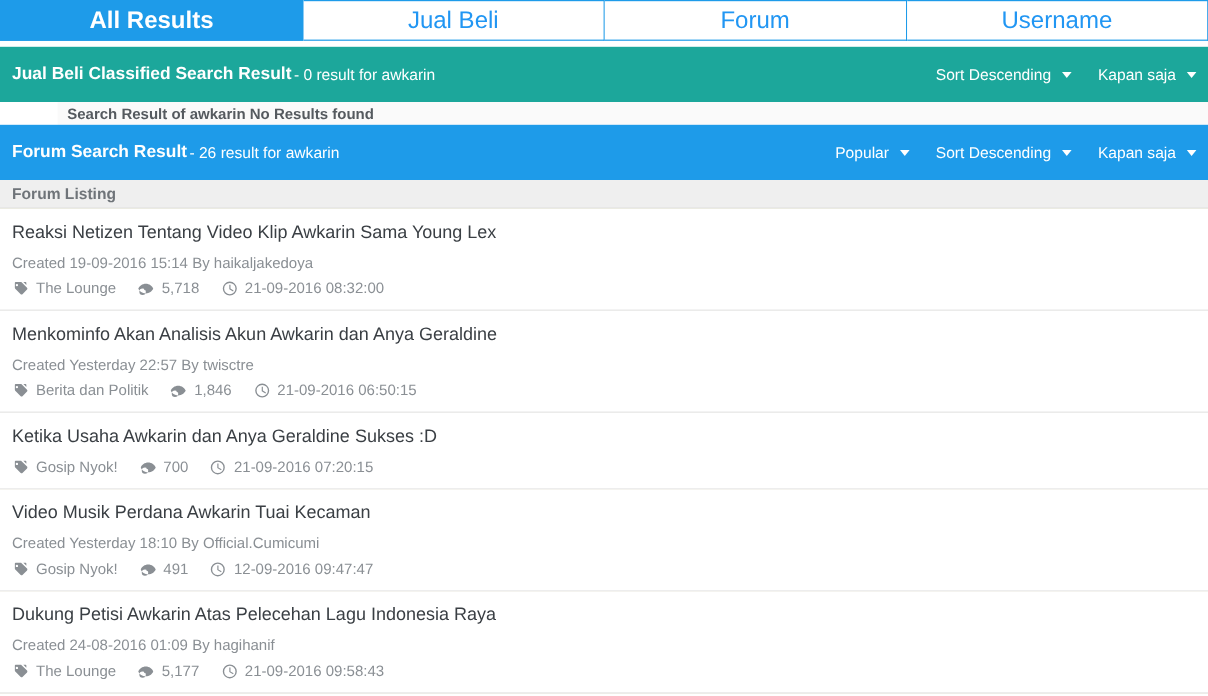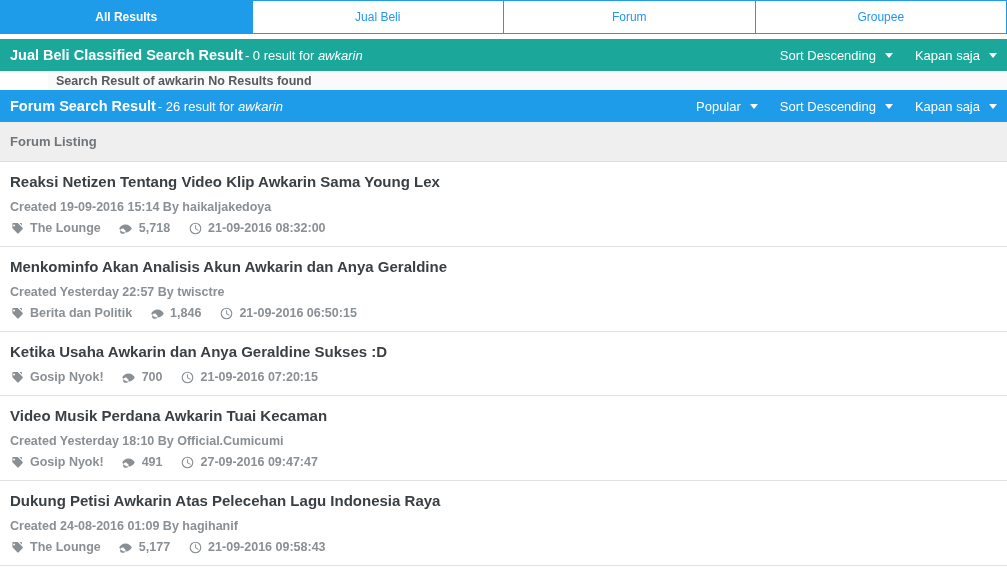--- a/index.html
+++ b/index.html
@@ -16,52 +16,52 @@
     display: flex;
     width: 1007px;
     height: 34px;
     background: #ffffff;
   }
   .tab {
     flex: 1 1 0;
     display: flex;
     align-items: center;
     justify-content: center;
-    font-size: 12px;
+    font-size: 20px;
     color: #2196f3;
     background: #ffffff;
     border: 1px solid #1e9be9;
     border-left: none;
     height: 34px;
     cursor: pointer;
     white-space: nowrap;
   }
   .tab:first-child { border-left: 1px solid #1e9be9; }
   .tab.active {
     background: #1e9be9;
     color: #ffffff;
     font-weight: bold;
     border-color: #1e9be9;
   }
   .tabbar-gap { height: 5px; background: #ffffff; }
 
   
   .sect-bar {
-    height: 32px;
+    height: 46px;
     display: flex;
     align-items: center;
     padding: 0 10px;
     color: #ffffff;
     font-size: 14px;
   }
   .sect-bar.teal { background: #1ca79b; }
   .sect-bar.blue { background: #1e9be9; }
   .sect-title { font-weight: bold; font-size: 14.5px; }
   .sect-sub { font-weight: normal; font-size: 13px; margin-left: 2px; }
-  .sect-sub .term { font-style: italic; }
+  .sect-sub .term { }
   .sect-spacer { flex: 1 1 auto; }
 
   .ctrl {
     display: inline-flex;
     align-items: center;
     font-size: 13px;
     color: #ffffff;
     margin-left: 22px;
     cursor: pointer;
     white-space: nowrap;
@@ -84,33 +84,33 @@
     padding: 0 8px;
     background: #fafafa;
     color: #555a5f;
     font-size: 12.5px;
     font-weight: bold;
     margin-left: 48px;
   }
 
   
   .listing-head {
-    height: 40px;
+    height: 24px;
     display: flex;
     align-items: center;
     padding: 0 10px;
     background: #efefef;
     border-bottom: 1px solid #dcdcdc;
     color: #6f7479;
     font-size: 13px;
     font-weight: bold;
   }
 
   
-  .results { background: #fef9c3; font-weight: bold; }
+  .results { background: #fef9c3; }
   .result-row {
     padding: 11px 10px 10px 10px;
     border-bottom: 1px solid #e2e2e2;
     background: #ffffff;
   }
   .result-title {
     font-size: 15px;
     color: #3a3f44;
     line-height: 18px;
     margin-bottom: 8px;
@@ -153,21 +153,21 @@
     <div class="tab active">
       <span>All Results</span>
     </div>
     <div class="tab">
       <span>Jual Beli</span>
     </div>
     <div class="tab">
       <span>Forum</span>
     </div>
     <div class="tab">
-      <span>Groupee</span>
+      <span>Username</span>
     </div>
   </div>
 <div class="tabbar-gap"></div>
 
 <div class="sect-bar teal">
   <span class="sect-title">Jual Beli Classified Search Result</span>
   <span class="sect-sub">
     <span>- 0 result for</span>
     <span class="term">awkarin</span>
   </span>
@@ -316,21 +316,21 @@
             </svg>
           </span>
           <span class="meta-text">491</span>
         </span>
         <span class="meta-item">
           <span class="ico">
             <svg width="13" height="13" viewBox="0 0 16 16" fill="#8a8f94">
               <path d="M8 .8a7.2 7.2 0 107.2 7.2A7.2 7.2 0 008 .8zm0 13a5.8 5.8 0 115.8-5.8A5.8 5.8 0 018 13.8zM8.7 4H7.5v4.6l3.8 2.3.6-1-3.2-1.9z"></path>
             </svg>
           </span>
-          <span class="meta-text">27-09-2016 09:47:47</span>
+          <span class="meta-text">12-09-2016 09:47:47</span>
         </span>
       </div>
     </div>
     <div class="result-row">
       <div class="result-title">Dukung Petisi Awkarin Atas Pelecehan Lagu Indonesia Raya</div>
       <div class="result-created">Created 24-08-2016 01:09 By hagihanif</div>
       <div class="result-meta">
         <span class="meta-item">
           <span class="ico">
             <svg width="13" height="13" viewBox="0 0 16 16" fill="#8a8f94">

